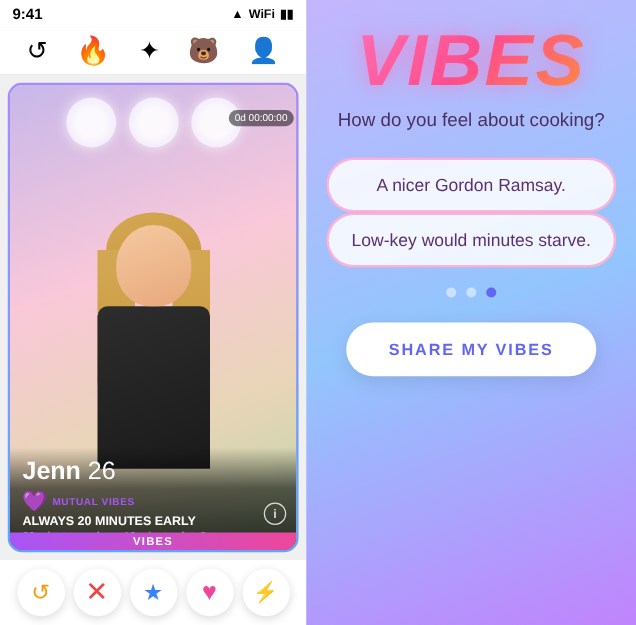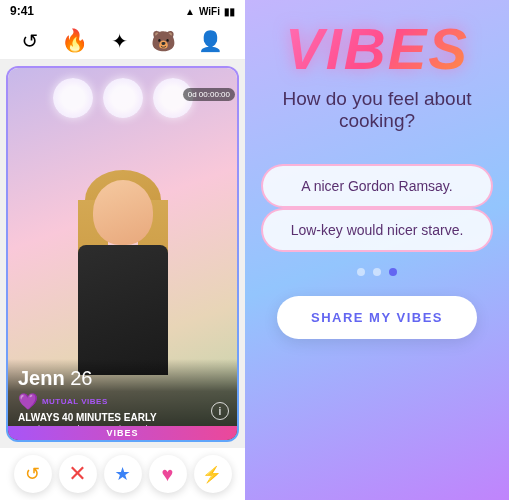--- a/index.html
+++ b/index.html
@@ -263,24 +263,24 @@
       text-shadow: none;
       letter-spacing: 2px;
       line-height: 1;
       margin-bottom: 10px;
       
       filter: drop-shadow(0 0 8px rgba(255, 100, 180, 0.6));
     }
 
     .question {
       color: #4a3060;
-      font-size: 19px;
+      font-size: 15px;
       font-weight: 500;
       text-align: center;
-      margin-bottom: 32px;
+      margin-bottom: 21px;
     }
 
     .options-container {
       display: flex;
       flex-direction: column;
       width: 100%;
       margin-bottom: 16px;
     }
 
     .option-btn {
@@ -379,21 +379,21 @@
 
       <div class="card-info">
         <div class="card-name">
           <span>Jenn</span>
           <span class="card-age">26</span>
         </div>
         <div class="mutual-vibes-tag">
           <span>💜</span>
           <span class="mutual-vibes-label">MUTUAL VIBES</span>
         </div>
-        <div class="card-detail">ALWAYS 40 MINUTES EARLY</div>
+        <div class="card-detail">ALWAYS 20 MINUTES EARLY</div>
         <div class="card-sub">20 minutes early, or 10 minutes late?</div>
       </div>
 
       <div class="info-btn">
         <span>i</span>
       </div>
 
       <div class="timer">0d 00:00:00</div>
 
       <div class="vibes-badge">VIBES</div>
@@ -422,21 +422,21 @@
 <div class="right-panel">
   <div class="vibes-title">VIBES</div>
 
   <div class="question">How do you feel about cooking?</div>
 
   <div class="options-container">
     <div class="option-btn">
       <span>A nicer Gordon Ramsay.</span>
     </div>
     <div class="option-btn">
-      <span>Low-key would nicer starve.</span>
+      <span>Low-key would minutes starve.</span>
     </div>
   </div>
 
   <div class="dots-container">
     <div class="dot"></div>
     <div class="dot"></div>
     <div class="dot active"></div>
   </div>
 
   <div class="share-btn">SHARE MY VIBES</div>

